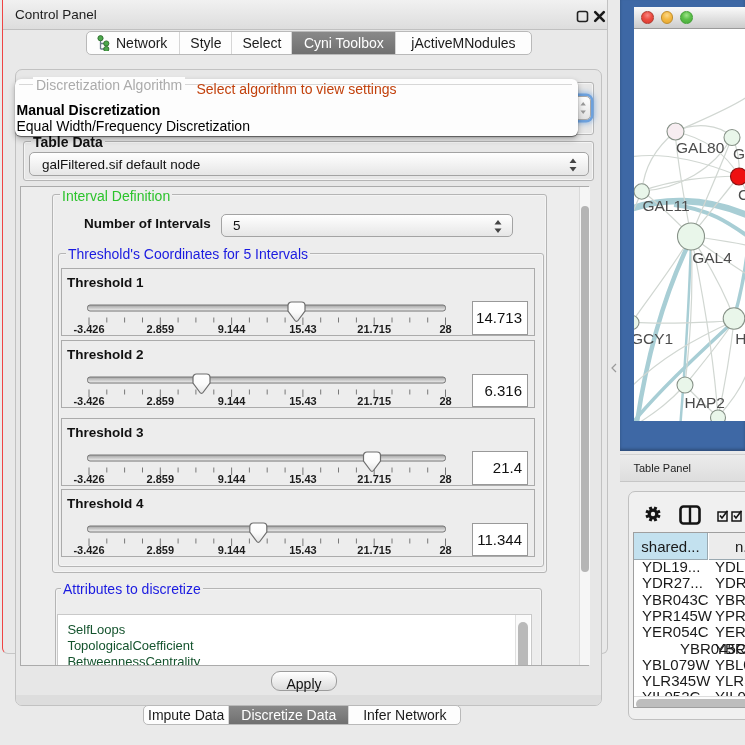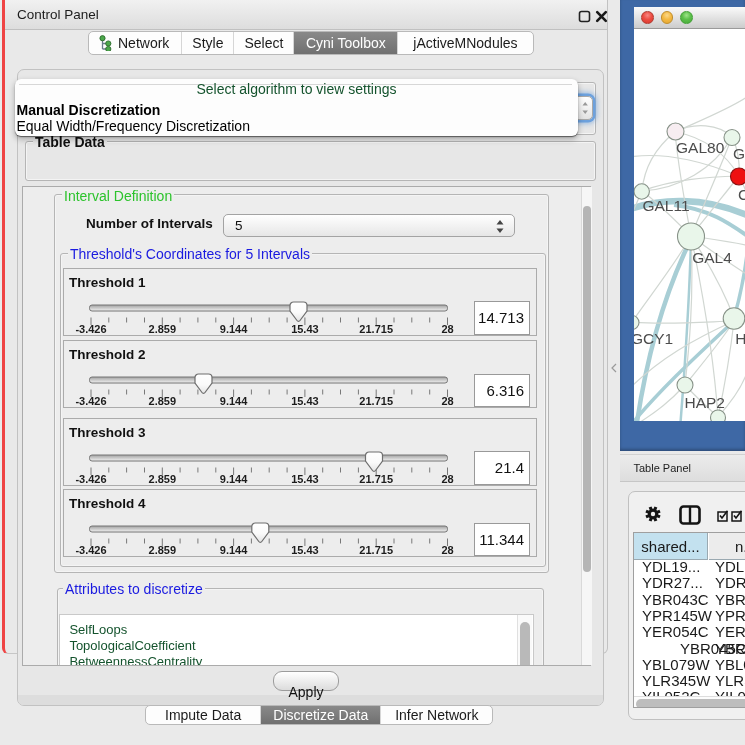--- a/index.html
+++ b/index.html
@@ -23,21 +23,21 @@
         <stop offset="0" stop-color="#a2a2a2"></stop>
         <stop offset="1" stop-color="#f2f2f2"></stop>
       </linearGradient>
       <linearGradient id="thm" x1="0" y1="0" x2="0" y2="1">
         <stop offset="0" stop-color="#ffffff"></stop>
         <stop offset="0.55" stop-color="#fafafa"></stop>
         <stop offset="1" stop-color="#e4e4e4"></stop>
       </linearGradient>
     </defs>
   </svg>
-<div class="abs" style="left:2px;top:0;width:606px;height:654px;background:#e9e9e9;border-right:1px solid #c2c2c2;border-left:3px solid #ef4444;border-bottom:1px solid #c6c6c6;border-radius:0 0 6px 6px;">
+<div class="abs" style="left:2px;top:0;width:606px;height:654px;background:#e9e9e9;border-right:1px solid #c2c2c2;border-left:1px solid #ef4444;border-bottom:1px solid #c6c6c6;border-radius:0 0 6px 6px;">
 <div class="abs" style="left:0;top:0;width:100%;height:30px;background:linear-gradient(#f1f1f1,#dddddd);border-bottom:1px solid #c0c0c0;">
       <div class="abs" style="left:12px;top:7px;font-size:13.5px;color:#1d1d1d;">Control Panel</div>
       <svg class="abs" style="left:572px;top:9px;" width="15" height="15">
         <rect x="2.5" y="2.5" width="10" height="10" rx="2" fill="none" stroke="#222" stroke-width="1.6"></rect>
       </svg>
       <svg class="abs" style="left:589px;top:9px;" width="15" height="15">
         <path d="M3.2 3.2 L11.8 11.8 M11.8 3.2 L3.2 11.8" stroke="#1a1a1a" stroke-width="2.6" stroke-linecap="round"></path>
       </svg>
     </div>
 <div class="tabbar" style="left:83px;top:31px;">
@@ -53,20 +53,26 @@
       <div class="tab" style="padding:0 15px;">jActiveMNodules</div>
     </div>
 <div class="abs" style="left:11.7px;top:69px;width:587px;height:637px;background:#e7e7e7;border:1px solid #c2c2c2;border-radius:7px;"></div>
 <div class="abs" style="left:12.7px;top:694.5px;width:585px;height:10.5px;background:#dddddd;border-radius:0 0 6px 6px;"></div>
 <div class="groupbox" style="left:20px;top:82px;width:571px;height:53px;"></div>
 <div class="abs" style="left:560px;top:96px;width:28px;height:24px;border-radius:5px;background:linear-gradient(#ffffff,#e3e3e3);border:1px solid #a8a8a8;box-shadow:0 0 0 2.5px #6da1dd, 0 0 5px 4px rgba(90,150,220,.5);"><svg width="26" height="22">
         <path d="M16.5 8.5 l2.7-3.6 2.7 3.6 z M16.5 13.5 l2.7 3.6 2.7-3.6 z" fill="#9a9a9a"></path>
       </svg></div>
 <div class="groupbox" style="left:20px;top:141px;width:571px;height:40px;"></div>
 <div class="grouptitle" style="left:28px;top:133.5px;color:#111;background:#e7e7e7;font-weight:bold;">Table Data</div>
+<div class="abs" style="left:26px;top:152px;width:560px;height:24px;border-radius:5px;background:linear-gradient(#ffffff,#e6e6e6);border:1px solid #a3a3a3;">
+      <div class="abs" style="left:12px;top:4px;font-size:13.5px;color:#111;">galFiltered.sif default node</div>
+      <svg class="abs" style="right:8px;top:3px;" width="14" height="18">
+        <path d="M3.5 7 l3.5-4.5 3.5 4.5 z M3.5 11 l3.5 4.5 3.5-4.5 z" fill="#444"></path>
+      </svg>
+    </div>
 <div class="abs" style="left:17px;top:186px;width:569px;height:480px;background:#ededed;border:1px solid #ababab;overflow:hidden;">
 <div class="groupbox" style="left:31px;top:7px;width:495px;height:379px;"></div>
 <div class="grouptitle" style="left:39px;top:0.5px;color:#2cc32c;background:#ededed;">Interval Definition</div>
 <div class="abs" style="left:63px;top:29px;font-size:13.5px;font-weight:bold;color:#111;">Number of Intervals</div>
 <div class="abs" style="left:200px;top:26.5px;width:292px;height:23px;border-radius:5px;background:linear-gradient(#ffffff,#e6e6e6);border:1px solid #a3a3a3;">
         <div class="abs" style="left:11px;top:3px;font-size:13.5px;color:#111;">5</div>
         <svg class="abs" style="right:7px;top:3px;" width="14" height="17">
           <path d="M3.5 6.5 l3.5-4.5 3.5 4.5 z M3.5 10.5 l3.5 4.5 3.5-4.5 z" fill="#444"></path>
         </svg>
       </div>
@@ -146,30 +152,31 @@
 <div class="abs" style="left:36.4px;top:427px;width:475px;height:80px;background:#fff;border:1px solid #c9c9c9;">
         <div class="abs" style="left:9px;top:7px;font-size:13px;color:#14532d;line-height:16px;">SelfLoops<br>TopologicalCoefficient<br>BetweennessCentrality<br>NeighborhoodConnectivity</div>
         <div class="abs" style="right:1px;top:0;width:15px;height:100%;background:#fafafa;border-left:1px solid #e0e0e0;">
           <div class="abs" style="left:2px;top:7px;width:9.5px;height:58px;background:#b9b9b9;border-radius:5px;"></div>
         </div>
       </div>
 </div>
 <div class="abs" style="left:575.5px;top:187px;width:11.5px;height:478px;background:#f6f6f6;border-left:1px solid #d9d9d9;">
       <div class="abs" style="left:1.5px;top:19px;width:8px;height:366px;background:#b5b5b5;border-radius:4.5px;"></div>
     </div>
-<div class="abs" style="left:268px;top:671px;width:66px;height:19.5px;border-radius:9px;background:linear-gradient(#ffffff,#dcdcdc);border:1px solid #9c9c9c;font-size:14px;color:#111;text-align:center;padding-top:12px;">Apply</div>
+<div class="abs" style="left:268px;top:671px;width:66px;height:19.5px;border-radius:9px;background:linear-gradient(#ffffff,#dcdcdc);border:1px solid #9c9c9c;font-size:14px;color:#111;text-align:center;padding-top:4px;">Apply</div>
 <div class="tabbar bot" style="left:140px;top:704.5px;height:20.5px;">
-      <div class="tab" style="padding:0 19px;">Impute Data</div>
+      <div class="tab" style="padding:0 4px;">Impute Data</div>
       <div class="tab sel" style="padding:0 12px;">Discretize Data</div>
       <div class="tab" style="padding:0 14px;">Infer Network</div>
     </div>
 </div>
 <div class="abs" style="left:15px;top:78.5px;width:563px;height:57.5px;background:#fdfdfd;border-radius:6px;box-shadow:0 1px 1px rgba(0,0,0,0.5), 0 3px 6px rgba(0,0,0,0.3);">
     <div class="abs" style="left:4px;top:5.5px;width:553px;height:1px;background:#d7d7d7;"></div>
-    <div class="abs" style="left:0;top:2.5px;width:100%;text-align:center;font-size:14px;color:#14532d;">Select algorithm to view settings</div>
+    <div class="abs" style="left:18px;top:-1.5px;font-size:14px;color:#ababab;background:#fdfdfd;padding:0 3px;">Discretization Algorithm</div>
+    <div class="abs" style="left:0;top:2.5px;width:100%;text-align:center;font-size:14px;color:#c2410c;">Select algorithm to view settings</div>
     <div class="abs" style="left:1.5px;top:23px;font-size:14px;font-weight:bold;color:#000;">Manual Discretization</div>
     <div class="abs" style="left:1.5px;top:39.5px;font-size:14px;color:#000;">Equal Width/Frequency Discretization</div>
   </div>
 <svg class="abs" style="left:610px;top:363px;" width="8" height="10">
     <path d="M6 1 L2 5 L6 9" stroke="#9a9a9a" stroke-width="1.2" fill="none"></path>
   </svg>
 <div class="abs" style="left:620px;top:0;width:125px;height:450.5px;background:#3e68a5;box-shadow:inset 0 -2px 3px rgba(0,0,0,0.25);"></div>
 <div class="abs" style="left:634px;top:6.5px;width:111px;height:22px;background:linear-gradient(#fafafa,#cccccc);border-bottom:1px solid #9a9a9a;">
     <div class="abs" style="left:7px;top:4.8px;width:12.6px;height:12.6px;border-radius:50%;background:radial-gradient(circle at 50% 30%, #f88782 0%, #ec4d42 45%, #d8352b 100%);border:0.5px solid #b03a30;"></div>
     <div class="abs" style="left:26.5px;top:4.8px;width:12.6px;height:12.6px;border-radius:50%;background:radial-gradient(circle at 50% 30%, #fbd88a 0%, #f4b943 45%, #e2a430 100%);border:0.5px solid #c08e2d;"></div>

